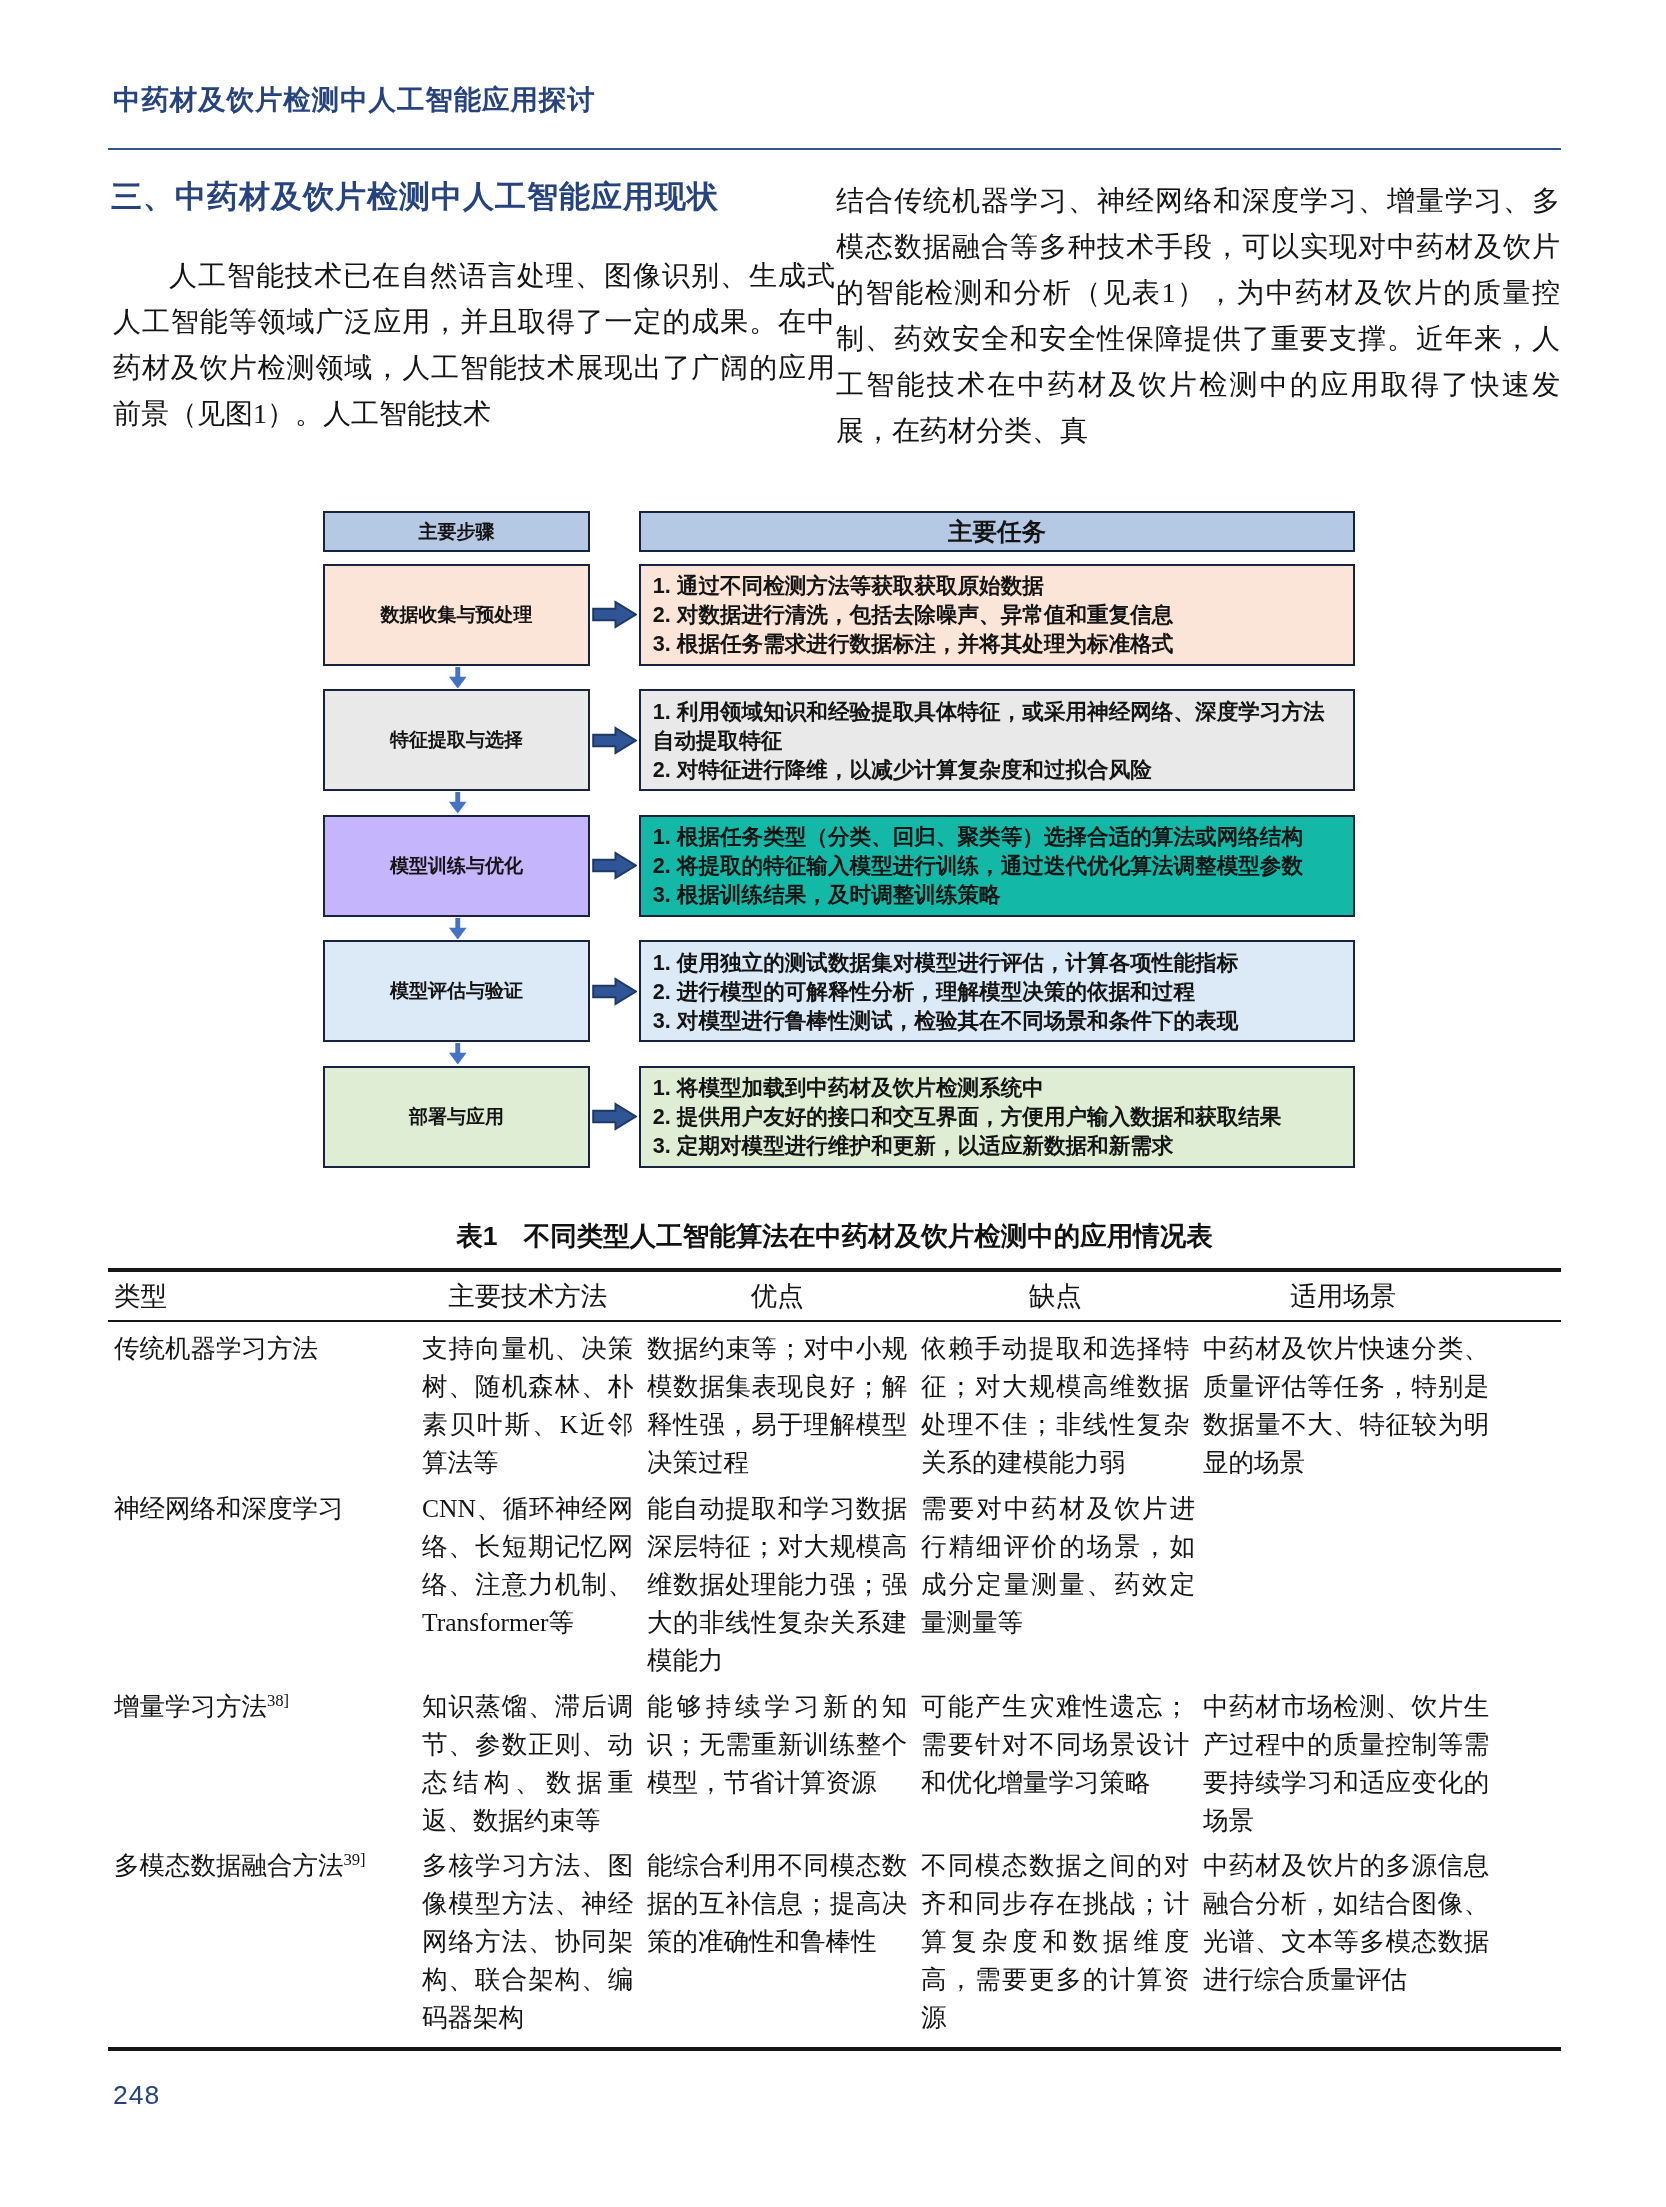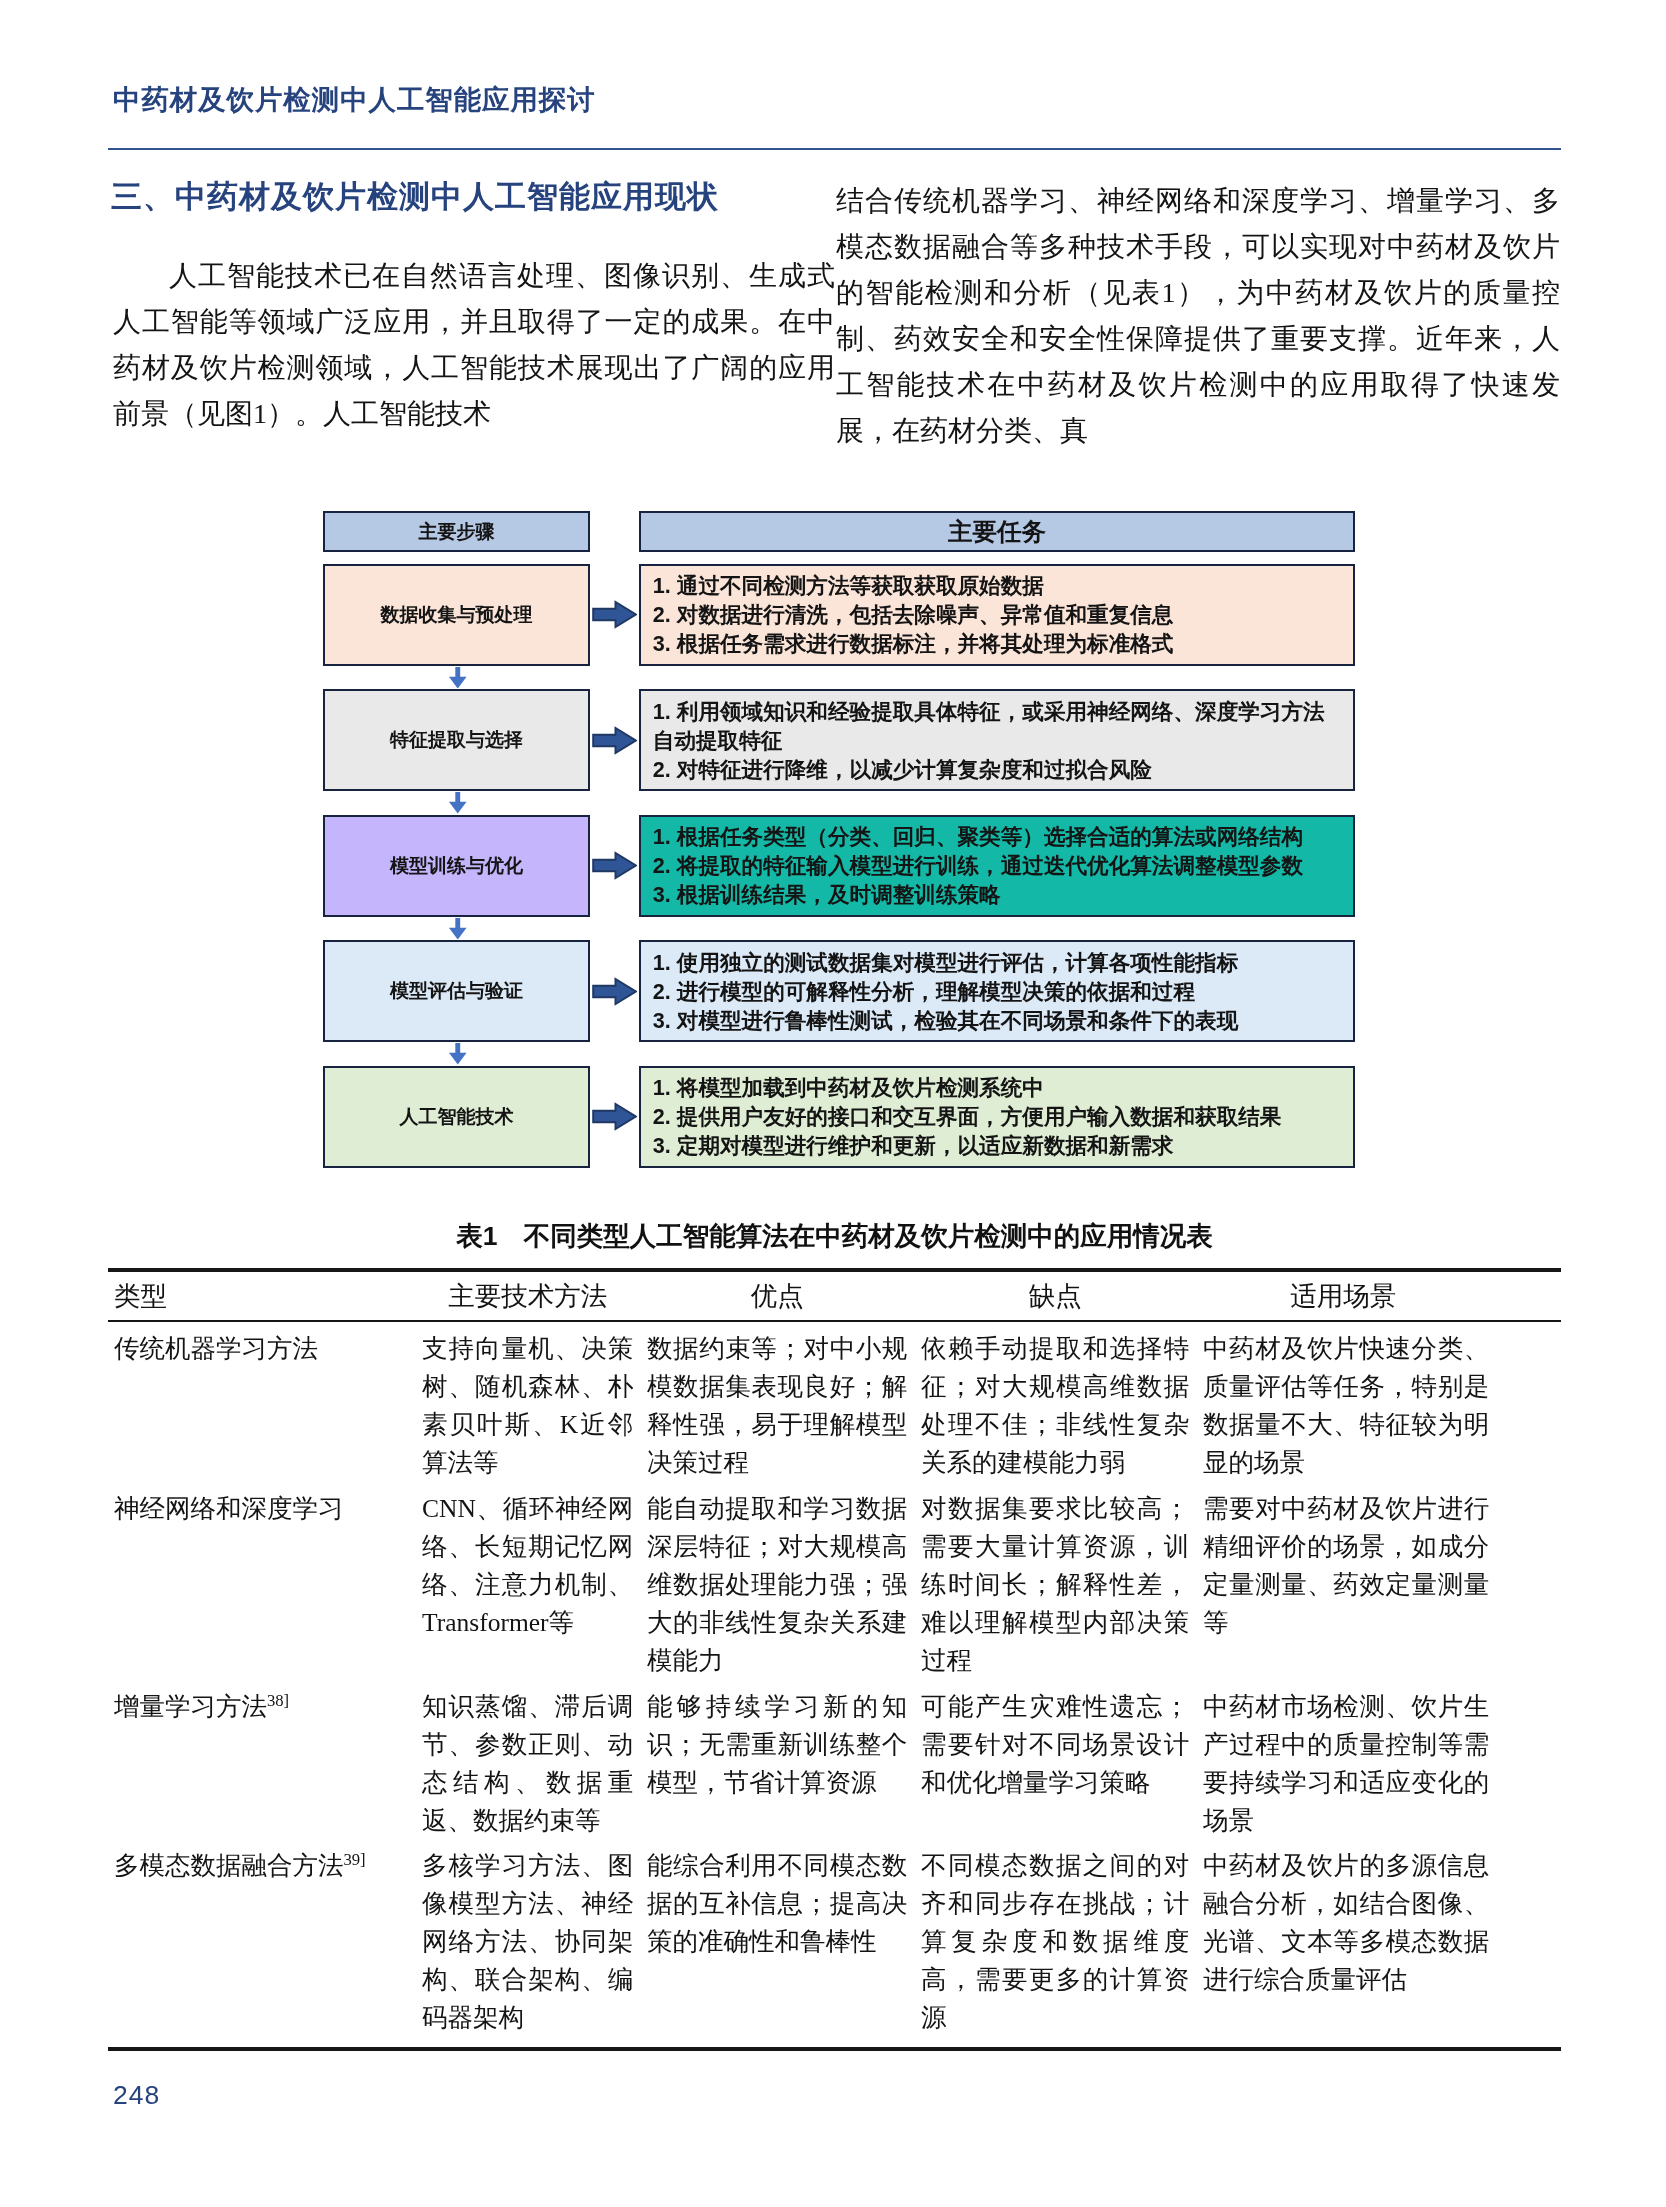--- a/index.html
+++ b/index.html
@@ -201,21 +201,21 @@
     </div>
 
     <div class="darrow-row">
       <svg class="darrow" width="23.5" height="21.6" viewBox="0 0 24 22">
         <line class="darrow-stem" x1="12" y1="0" x2="12" y2="11" stroke-width="5"></line>
         <polygon class="darrow-shape" points="3,10 21,10 12,22"></polygon>
       </svg>
     </div>
 
     <div class="flow-row step-row">
-      <div class="fbox step-box" style="background: rgb(223, 237, 213);">人工智能技术</div>
+      <div class="fbox step-box" style="background: rgb(223, 237, 213);">部署与应用</div>
       <div class="arrow-cell">
         <svg class="rarrow" width="45" height="31" viewBox="0 0 46 32">
           <polygon class="rarrow-shape" points="1,10 24,10 24,3 45,16 24,29 24,22 1,22" stroke-width="2"></polygon>
         </svg>
       </div>
       <div class="fbox task-box" style="background: rgb(223, 237, 213);">
         <div class="task-line">1. 将模型加载到中药材及饮片检测系统中</div>
         <div class="task-line">2. 提供用户友好的接口和交互界面，方便用户输入数据和获取结果</div>
         <div class="task-line">3. 定期对模型进行维护和更新，以适应新数据和新需求</div>
       </div>
@@ -239,21 +239,20 @@
         <div class="tcell">支持向量机、决策树、随机森林、朴素贝叶斯、K近邻算法等</div>
         <div class="tcell">数据约束等；对中小规模数据集表现良好；解释性强，易于理解模型决策过程</div>
         <div class="tcell">依赖手动提取和选择特征；对大规模高维数据处理不佳；非线性复杂关系的建模能力弱</div>
         <div class="tcell c-last">中药材及饮片快速分类、质量评估等任务，特别是数据量不大、特征较为明显的场景</div>
       </div>
 
       <div class="tgrid trow">
         <div class="tcell c-type"><span>神经网络和深度学习</span><sup></sup></div>
         <div class="tcell">CNN、循环神经网络、长短期记忆网络、注意力机制、Transformer等</div>
         <div class="tcell">能自动提取和学习数据深层特征；对大规模高维数据处理能力强；强大的非线性复杂关系建模能力</div>
-        <div class="tcell">对数据集要求比较高；需要大量计算资源，训练时间长；解释性差，难以理解模型内部决策过程</div>
         <div class="tcell c-last">需要对中药材及饮片进行精细评价的场景，如成分定量测量、药效定量测量等</div>
       </div>
 
       <div class="tgrid trow">
         <div class="tcell c-type"><span>增量学习方法</span><sup>38]</sup></div>
         <div class="tcell">知识蒸馏、滞后调节、参数正则、动态结构、数据重返、数据约束等</div>
         <div class="tcell">能够持续学习新的知识；无需重新训练整个模型，节省计算资源</div>
         <div class="tcell">可能产生灾难性遗忘；需要针对不同场景设计和优化增量学习策略</div>
         <div class="tcell c-last">中药材市场检测、饮片生产过程中的质量控制等需要持续学习和适应变化的场景</div>
       </div>

